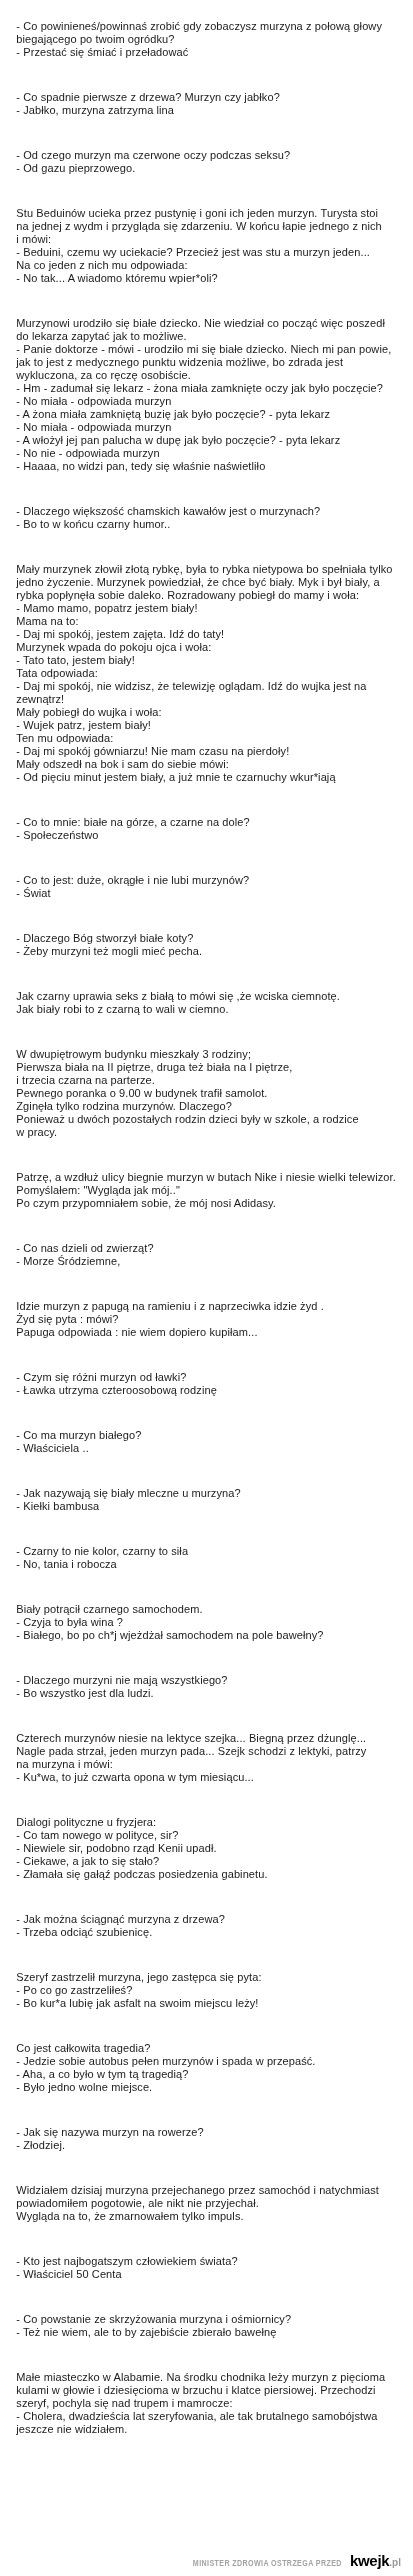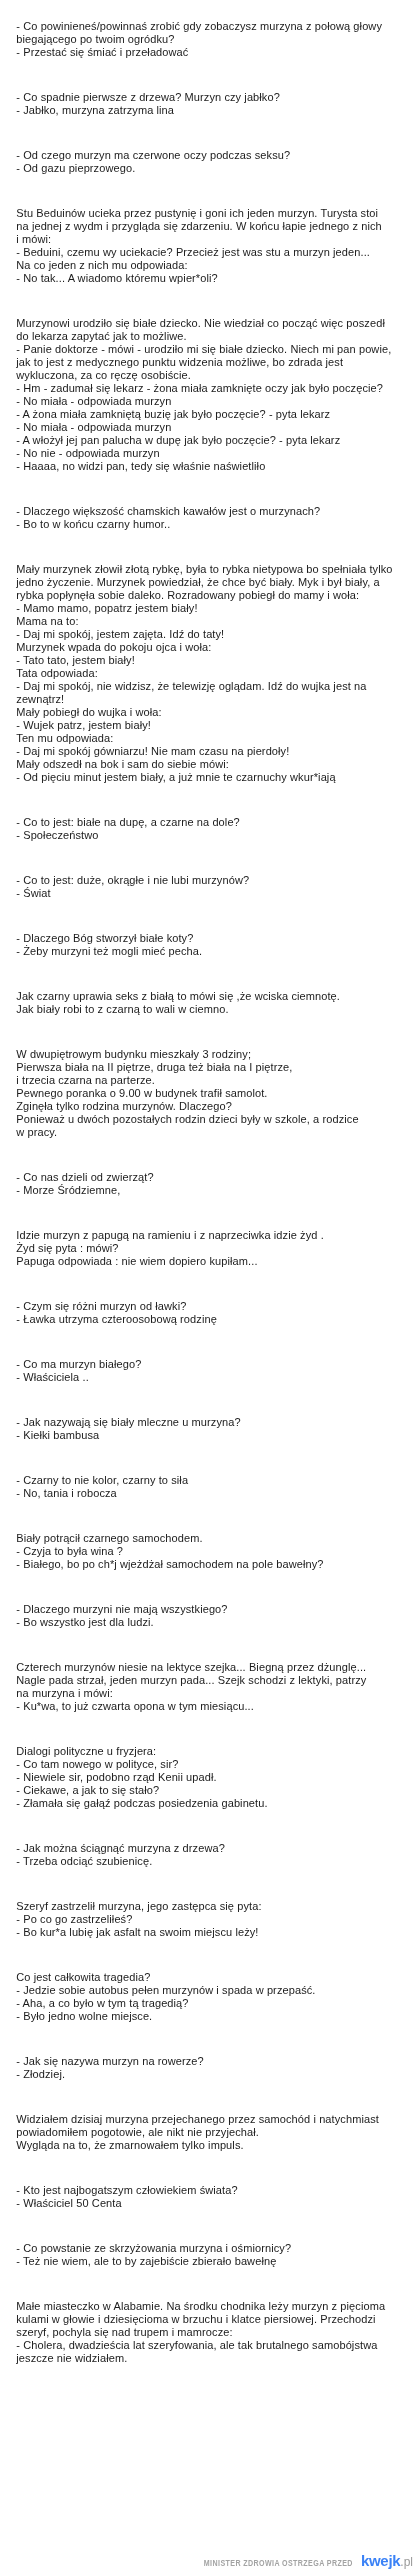--- a/index.html
+++ b/index.html
@@ -23,43 +23,43 @@
     font-size: 11px;
     line-height: 13px;
     white-space: pre;
     letter-spacing: 0.1px;
   }
   .joke:last-child {
     margin-bottom: 0;
   }
   .footer {
     position: absolute;
-    right: 0;
+    right: 12px;
     bottom: 6.8px;
     display: flex;
     align-items: baseline;
     gap: 8.1px;
   }
   .warning {
     font-size: 7.1px;
     font-weight: bold;
     color: #a3a3a3;
     letter-spacing: 0.4px;
     transform: scaleY(1.15);
     transform-origin: bottom;
   }
   .brand {
     font-size: 15px;
     font-weight: 800;
-    color: #3b82f6;
+    color: #000000;
     letter-spacing: -0.3px;
   }
   .brand-suffix {
-    font-size: 12px;
-    font-weight: normal;
+    font-size: 10px;
+    font-weight: bold;
     color: #9a9a9a;
     letter-spacing: 0;
     text-align: center;
   }
 </style>
 </head>
 <body>
 
 <div class="jokes" id="jokes-list">
     <p class="joke">- Co powinieneś/powinnaś zrobić gdy zobaczysz murzyna z połową głowy
@@ -99,35 +99,38 @@
 - Tato tato, jestem biały!
 Tata odpowiada:
 - Daj mi spokój, nie widzisz, że telewizję oglądam. Idź do wujka jest na
 zewnątrz!
 Mały pobiegł do wujka i woła:
 - Wujek patrz, jestem biały!
 Ten mu odpowiada:
 - Daj mi spokój gówniarzu! Nie mam czasu na pierdoły!
 Mały odszedł na bok i sam do siebie mówi:
 - Od pięciu minut jestem biały, a już mnie te czarnuchy wkur*iają</p>
-    <p class="joke">- Co to jest: białe na dupę, a czarne na dole?
+    <p class="joke">- Co to mnie: białe na górze, a czarne na dole?
 - Społeczeństwo</p>
     <p class="joke">- Co to jest: duże, okrągłe i nie lubi murzynów?
 - Świat</p>
     <p class="joke">- Dlaczego Bóg stworzył białe koty?
 - Żeby murzyni też mogli mieć pecha.</p>
     <p class="joke">Jak czarny uprawia seks z białą to mówi się ,że wciska ciemnotę.
 Jak biały robi to z czarną to wali w ciemno.</p>
     <p class="joke">W dwupiętrowym budynku mieszkały 3 rodziny;
 Pierwsza biała na II piętrze, druga też biała na I piętrze,
 i trzecia czarna na parterze.
 Pewnego poranka o 9.00 w budynek trafił samolot.
 Zginęła tylko rodzina murzynów. Dlaczego?
 Ponieważ u dwóch pozostałych rodzin dzieci były w szkole, a rodzice
 w pracy.</p>
+    <p class="joke">Patrzę, a wzdłuż ulicy biegnie murzyn w butach Nike i niesie wielki telewizor.
+Pomyślałem: "Wygląda jak mój.."
+Po czym przypomniałem sobie, że mój nosi Adidasy.</p>
     <p class="joke">- Co nas dzieli od zwierząt?
 - Morze Śródziemne,</p>
     <p class="joke">Idzie murzyn z papugą na ramieniu i z naprzeciwka idzie żyd .
 Żyd się pyta : mówi?
 Papuga odpowiada : nie wiem dopiero kupiłam...</p>
     <p class="joke">- Czym się różni murzyn od ławki?
 - Ławka utrzyma czteroosobową rodzinę</p>
     <p class="joke">- Co ma murzyn białego?
 - Właściciela ..</p>
     <p class="joke">- Jak nazywają się biały mleczne u murzyna?

